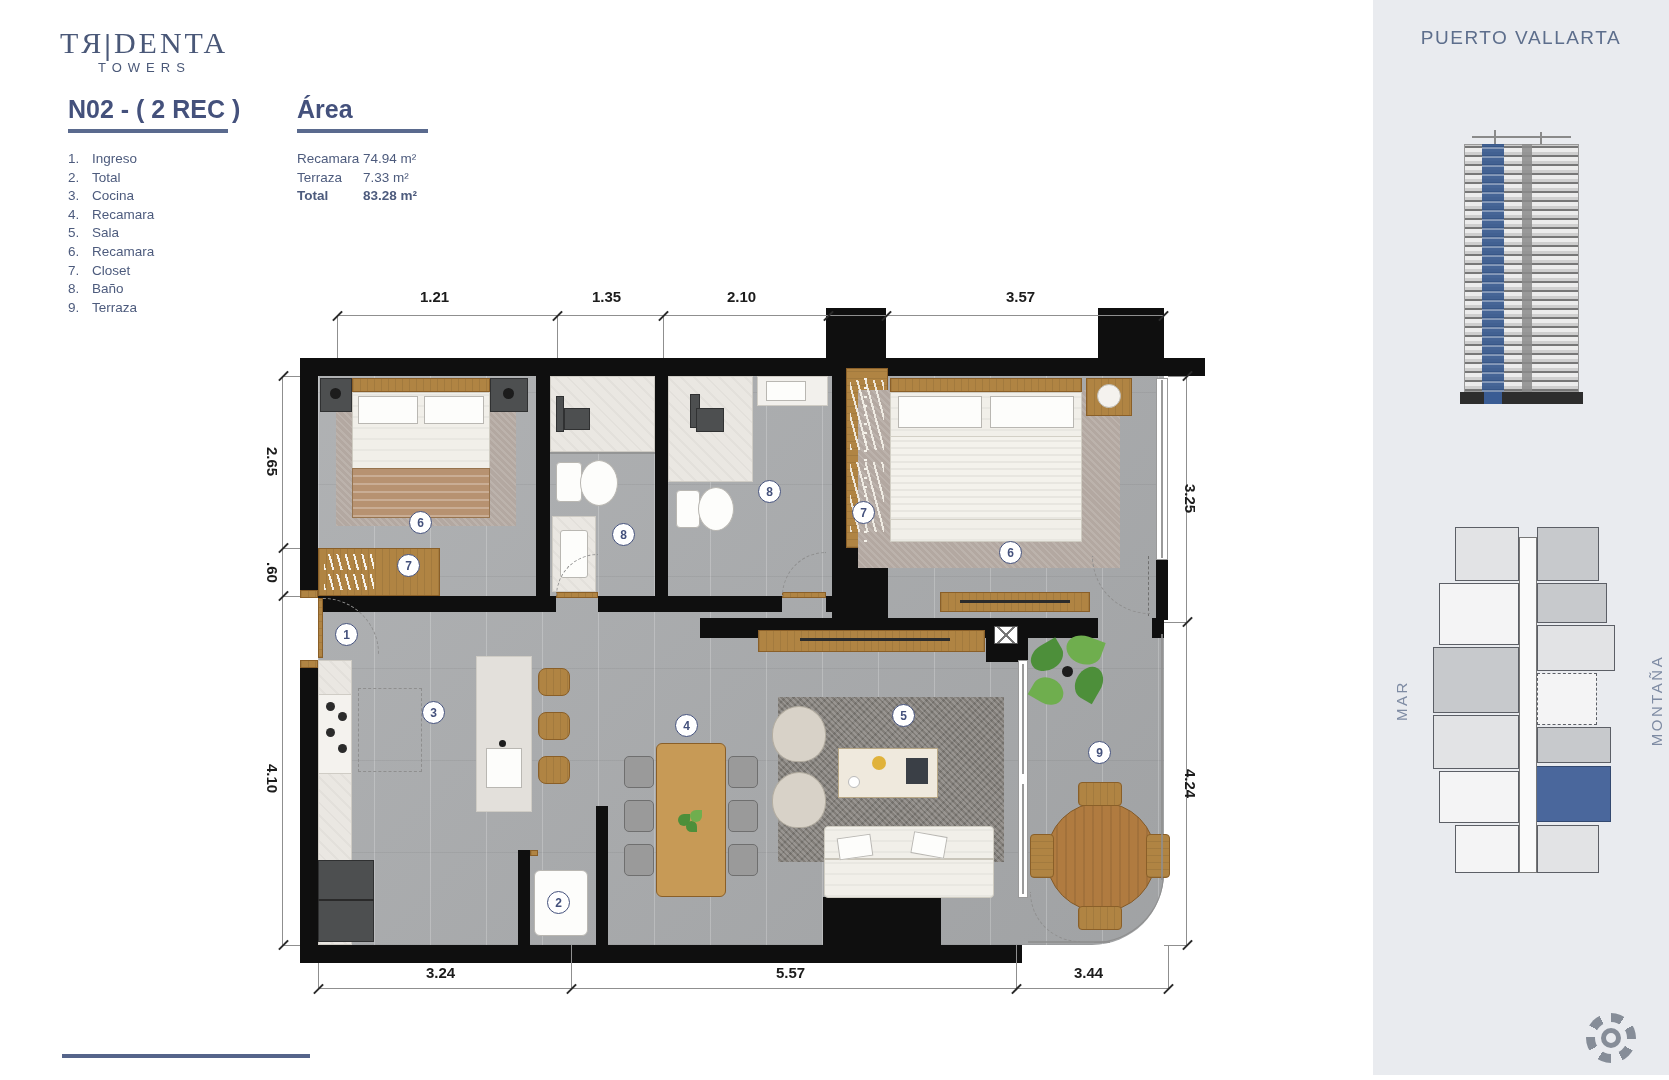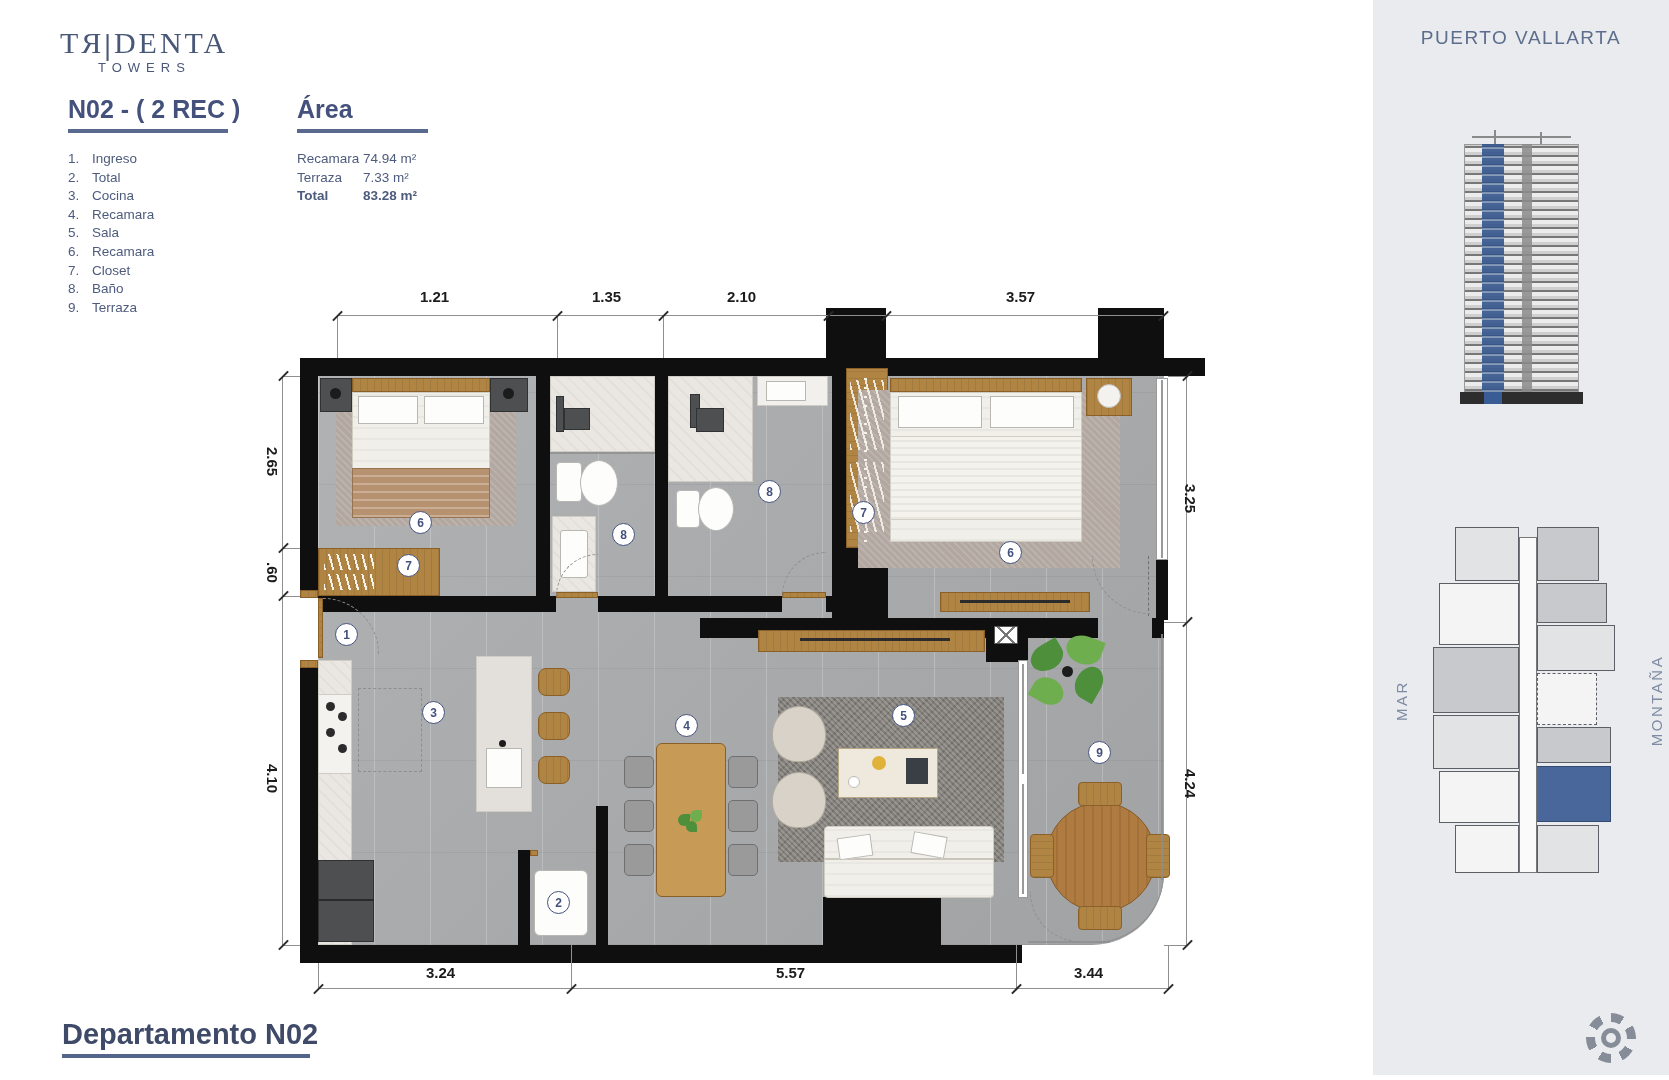--- a/index.html
+++ b/index.html
@@ -405,16 +405,15 @@
 
     <div class="sb-vlab" style="left:8px;top:692px;">MAR</div>
     <div class="sb-vlab" style="left:238px;top:692px;">MONTAÑA</div>
   </div>
 
   <div class="emblem">
     <div class="in"></div>
     <div class="ring"></div>
   </div>
 
-  <div class="overlayTitle">Departamento N02</div>
   <div class="overlayRule"></div>
 
 </div>
 
 </body></html>

